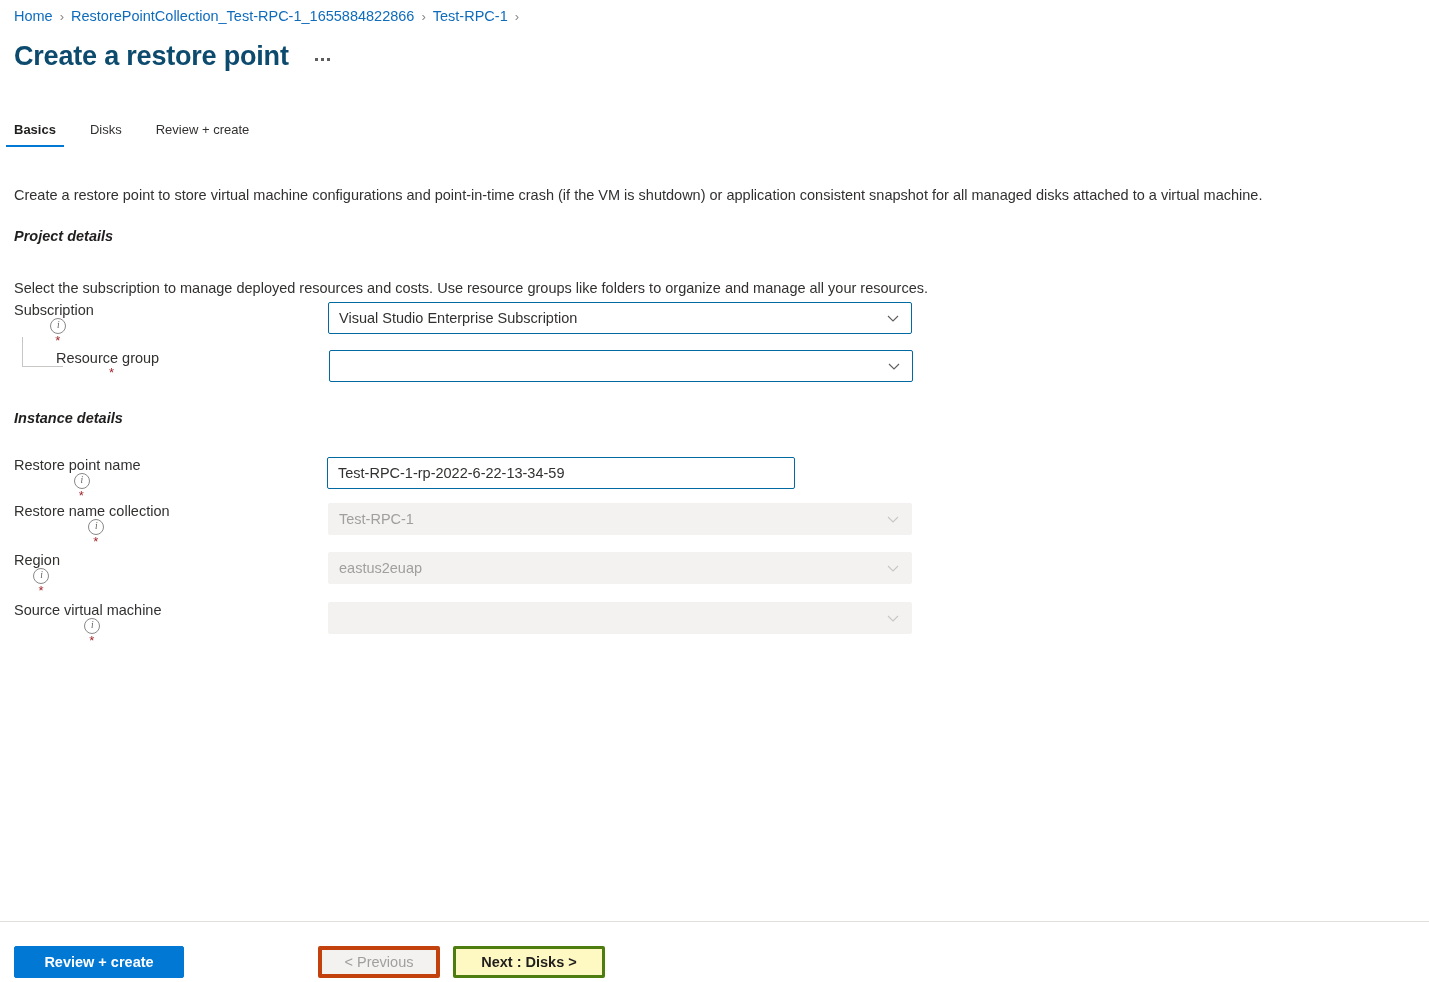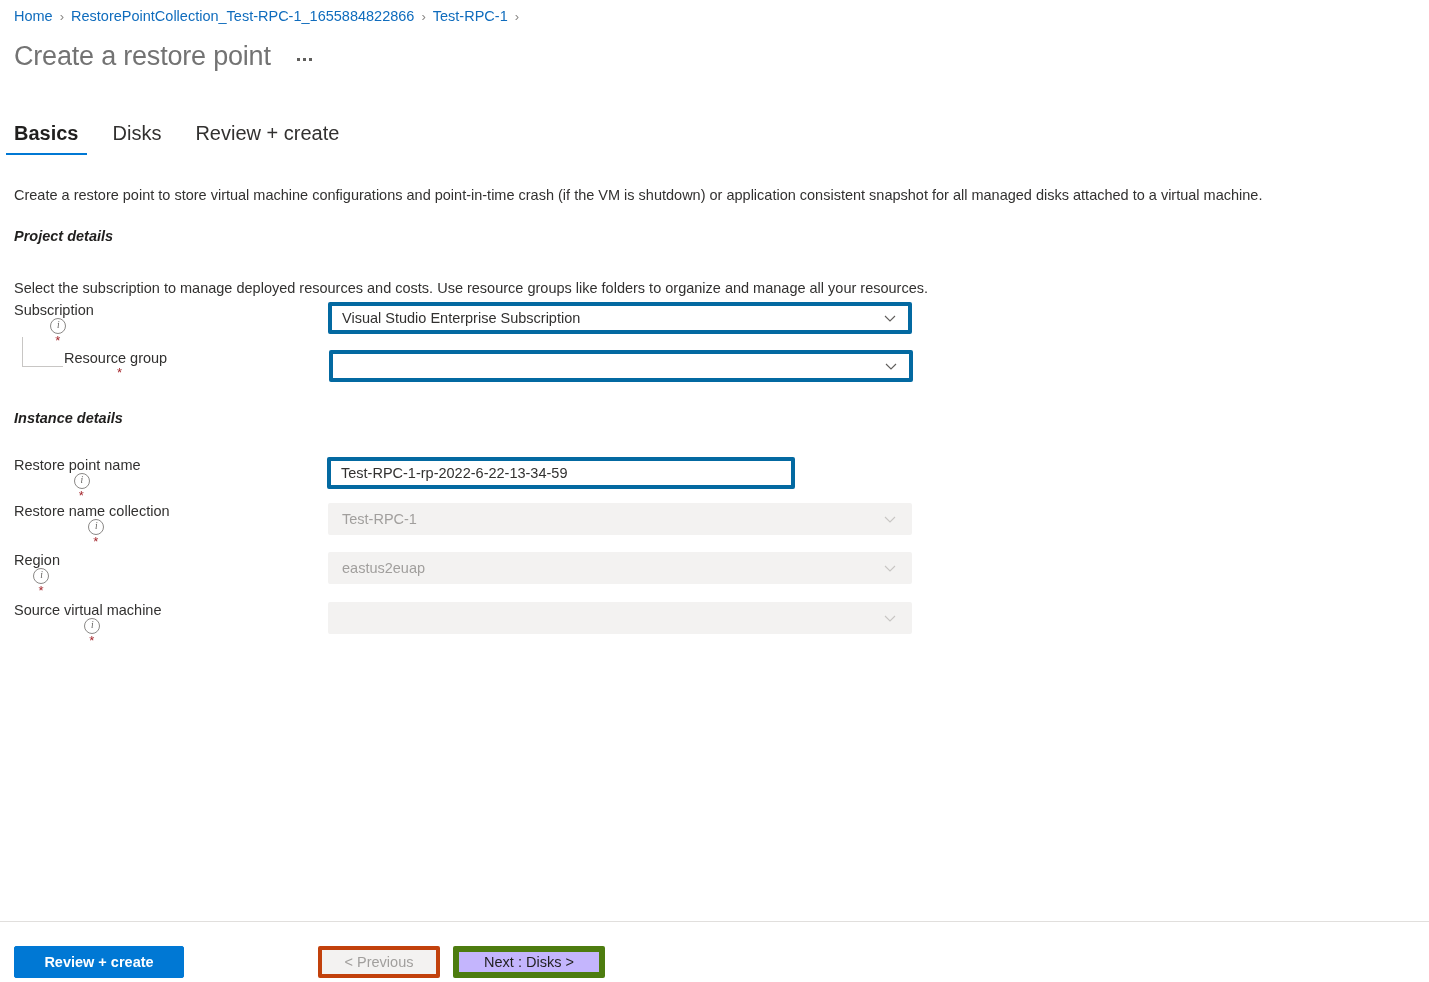--- a/index.html
+++ b/index.html
@@ -42,23 +42,23 @@
   
   .title-row {
     position: absolute;
     top: 40px;
     left: 14px;
     display: flex;
     align-items: center;
   }
   .page-title {
     font-size: 27px;
-    font-weight: 400;
+    font-weight: 700;
     letter-spacing: -0.2px;
-    color: #737373;
+    color: #0c4a6e;
     line-height: 32px;
   }
   .ellipsis-btn {
     margin-left: 22px;
     margin-top: 6px;
     display: flex;
     align-items: center;
     gap: 3px;
     cursor: pointer;
     padding: 4px;
@@ -70,21 +70,21 @@
     background: #605e5c;
   }
 
   
   .tabs {
     position: absolute;
     top: 122px;
     left: 14px;
     display: flex;
     align-items: flex-start;
-    font-size: 20px;
+    font-size: 13px;
   }
   .tab {
     position: relative;
     padding: 0 10px 10px 10px;
     margin-right: 14px;
     cursor: pointer;
     color: #323130;
     white-space: nowrap;
   }
   .tab:first-child { margin-left: -10px; }
@@ -144,21 +144,21 @@
     position: absolute;
     left: 14px;
     display: flex;
     align-items: center;
     font-size: 14.5px;
     color: #323130;
     white-space: nowrap;
     height: 32px;
     flex-direction: column;
   }
-  .field-label.indented { left: 64px; align-items: center; }
+  .field-label.indented { left: 56px; align-items: center; }
   .info-icon {
     display: inline-flex;
     align-items: center;
     justify-content: center;
     width: 14px;
     height: 14px;
     border: 1px solid #8a8886;
     border-radius: 50%;
     font-size: 9.5px;
     font-style: italic;
@@ -176,21 +176,21 @@
     line-height: 1;
   }
 
   
   .control {
     position: absolute;
     left: 328px;
     width: 584px;
     height: 32px;
     box-sizing: border-box;
-    border: 4px solid #0369a1;
+    border: 1px solid #0369a1;
     background: #ffffff;
     border-radius: 2px;
     display: flex;
     align-items: center;
     padding: 0 8px 0 10px;
     font-size: 14.5px;
     color: #323130;
     cursor: pointer;
     user-select: none;
   }
@@ -274,24 +274,24 @@
     min-width: 122px;
     background: #f3f2f1;
     border: 4px solid #c2410c;
     color: #a19f9d;
     cursor: default;
   }
   .btn-default {
     left: 453px;
     top: 24px;
     min-width: 152px;
-    background: #c4b5fd;
-    border: 6px solid #4d7c0f;
+    background: #fef9c3;
+    border: 3px solid #4d7c0f;
     color: #201f1e;
-    font-weight: 400;
+    font-weight: 700;
   }
 </style>
 </head>
 <body>
 
 <div class="breadcrumb">
   <a class="crumb-link">Home</a>
   <span class="crumb-sep">›</span>
   <a class="crumb-link">RestorePointCollection_Test-RPC-1_1655884822866</a>
   <span class="crumb-sep">›</span>

